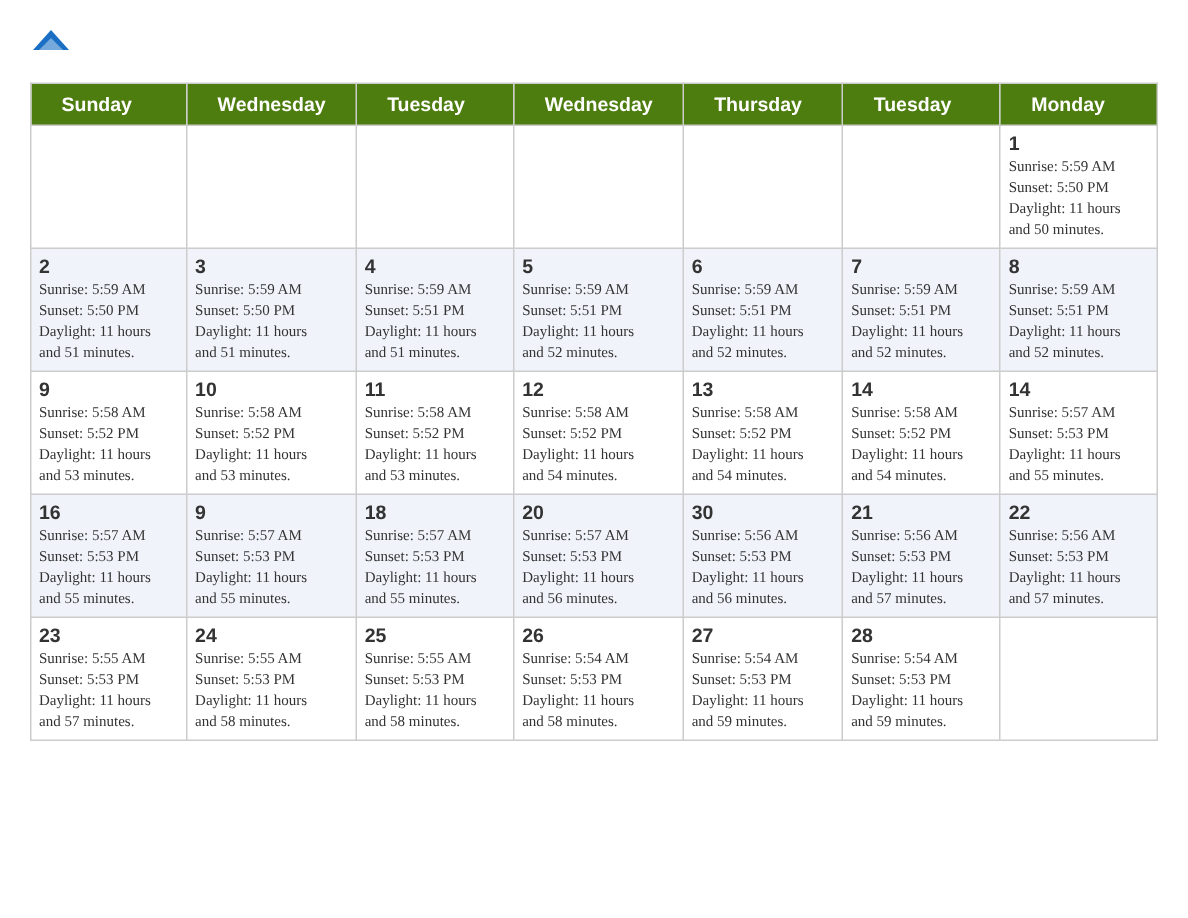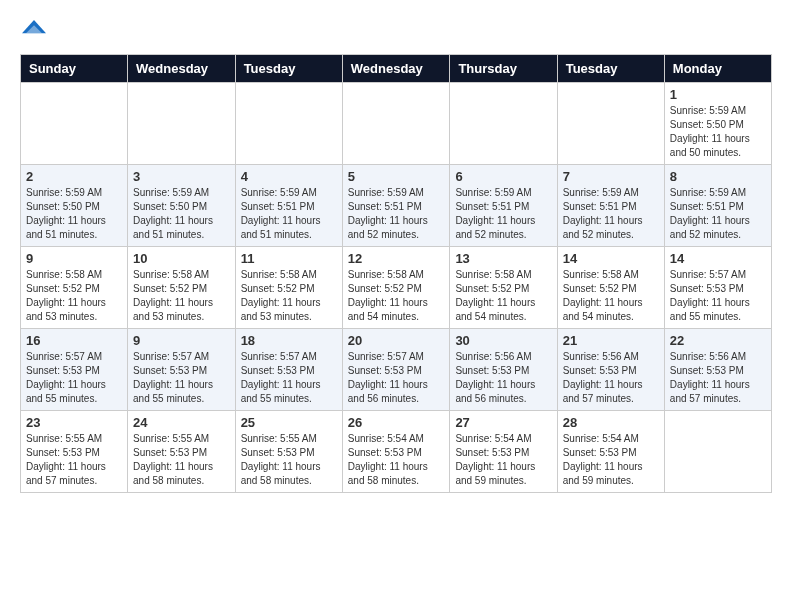--- a/index.html
+++ b/index.html
@@ -43,24 +43,24 @@
     }
     .cal-subtitle {
       font-size: 14px;
       color: #555;
     }
     .calendar {
       width: 100%;
       border-collapse: collapse;
     }
     .calendar thead tr th {
-      background: #0f172a;
+      background: #4d7c0f;
       color: #fff;
       font-size: 13px;
-      padding: 6px 8px;
+      padding: 6px 20px;
       text-align: left;
       border: 1px solid #ccc;
     }
     .calendar tbody tr td {
       border: 1px solid #ccc;
       vertical-align: top;
       padding: 4px 5px;
       font-size: 10.5px;
       color: #333;
       min-height: 80px;
@@ -69,20 +69,21 @@
     .day-number {
       font-size: 13px;
       font-weight: bold;
       display: block;
       margin-bottom: 2px;
     }
     .day-info {
       font-size: 10px;
       color: #333;
       line-height: 1.4;
+      font-family: Liberation Serif, serif;
     }
     .empty-cell {
       background: #f9f9f9;
     }
     tr:nth-child(odd) td {
       background: #fff;
     }
     tr:nth-child(even) td {
       background: #f0f4fa;
     }

